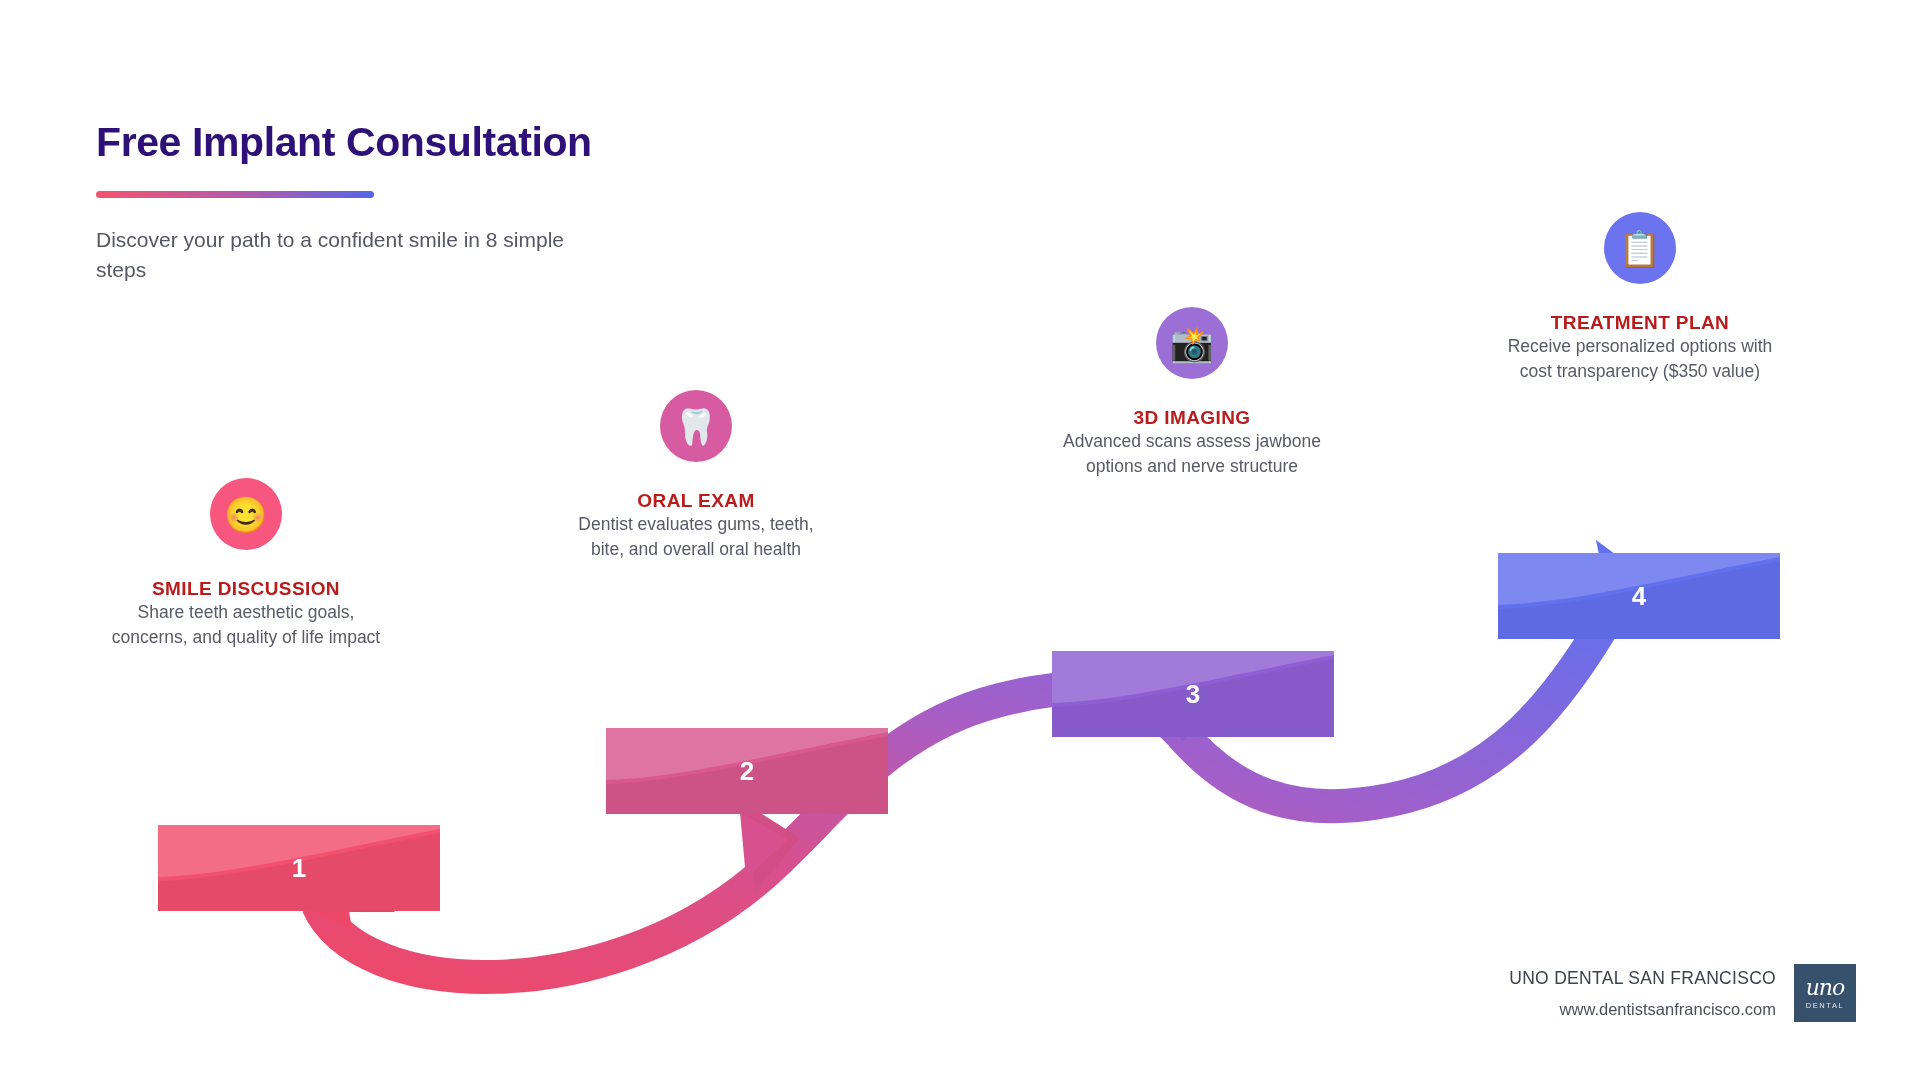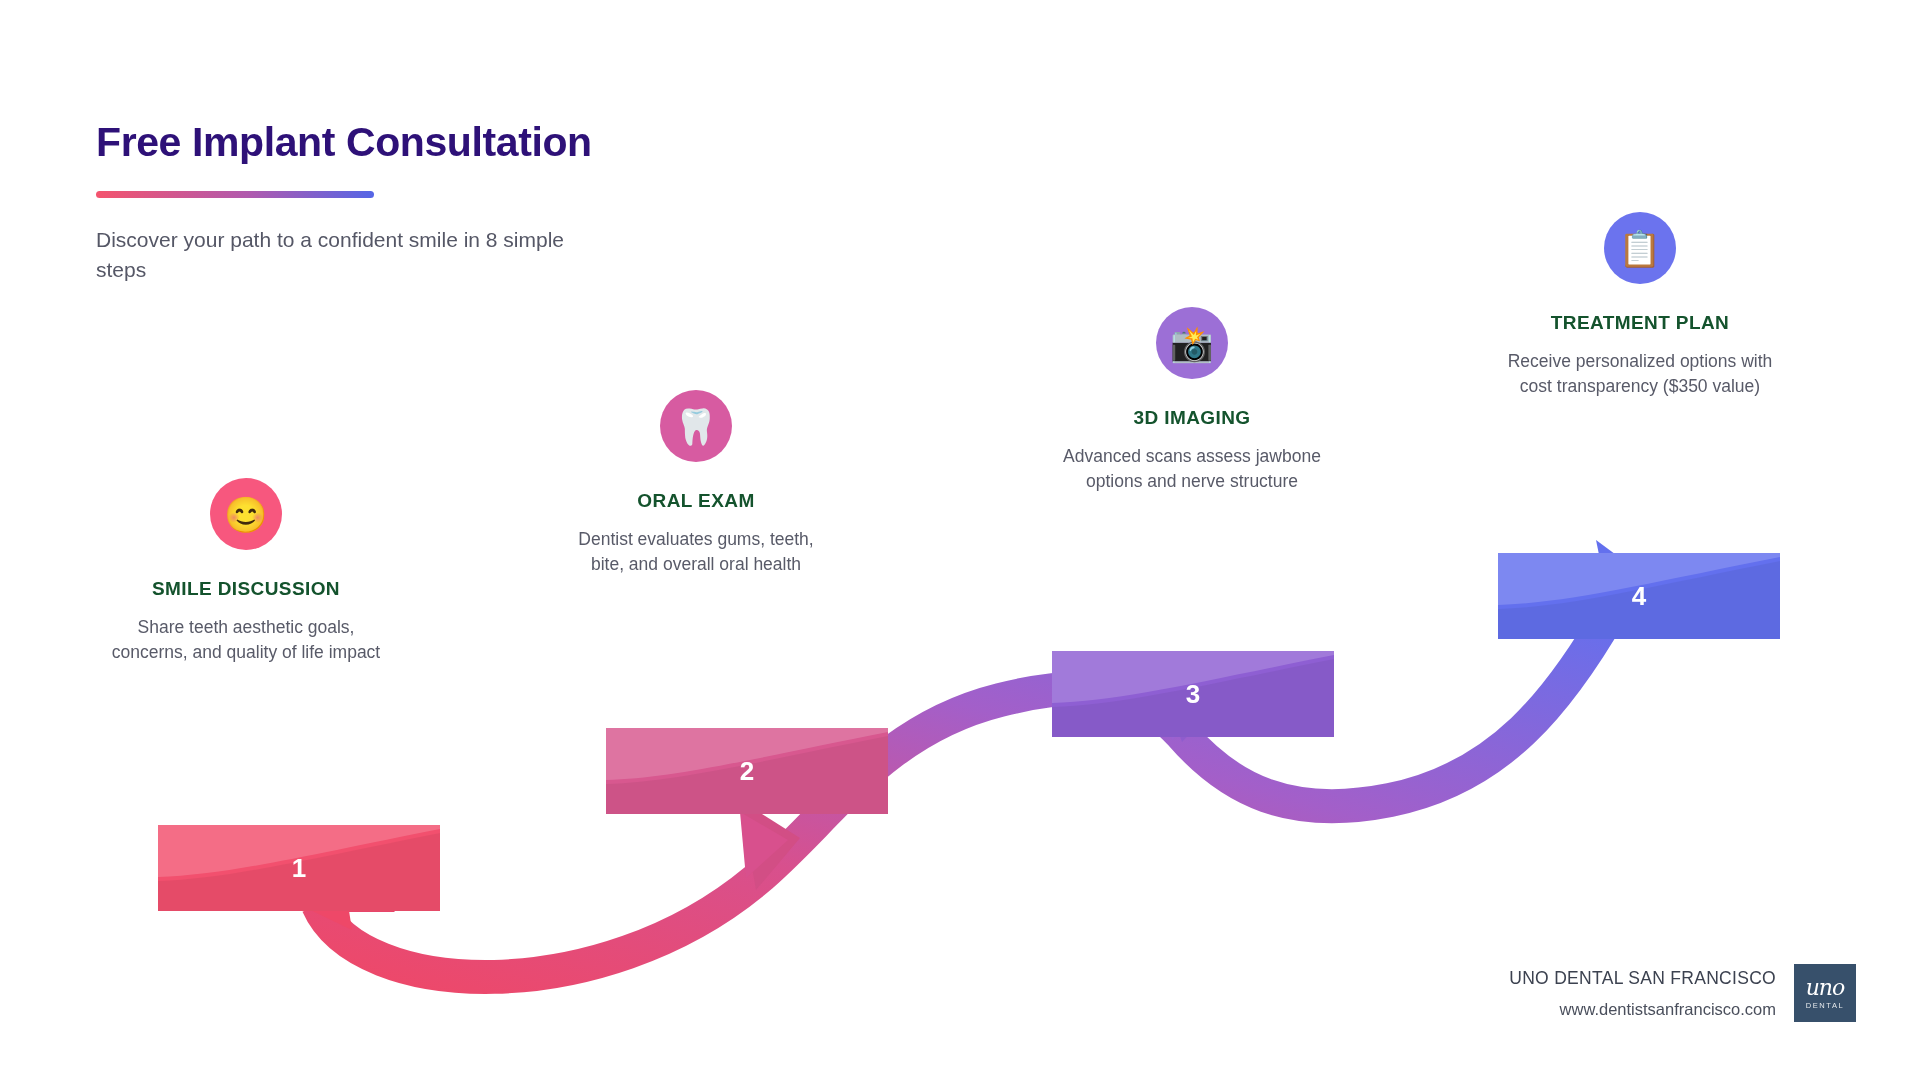--- a/index.html
+++ b/index.html
@@ -31,24 +31,24 @@
 
   
   .step { position:absolute; width:300px; text-align:center; }
   .step-icon {
     width:72px; height:72px; border-radius:50%;
     margin:0 auto; display:flex; align-items:center; justify-content:center;
     font-size:35px; line-height:1;
   }
   .step-title {
     margin-top:28px; font-size:19px; font-weight:bold;
-    color:#14532d; letter-spacing:0.4px;
+    color:#b91c1c; letter-spacing:0.4px;
   }
   .step-desc {
-    margin-top:15px; font-size:17.5px; line-height:1.45; color:#585A68;
+    font-size:17.5px; line-height:1.45; color:#585A68;
     padding:0 14px;
   }
 
   
   .bar { position:absolute; width:282px; height:86px; overflow:hidden; }
   .bar .bar-wave { position:absolute; inset:0; width:100%; height:100%; }
   .bar .bar-num {
     position:absolute; inset:0; display:flex; align-items:center;
     justify-content:center; color:#ffffff; font-size:26px; font-weight:bold;
   }

